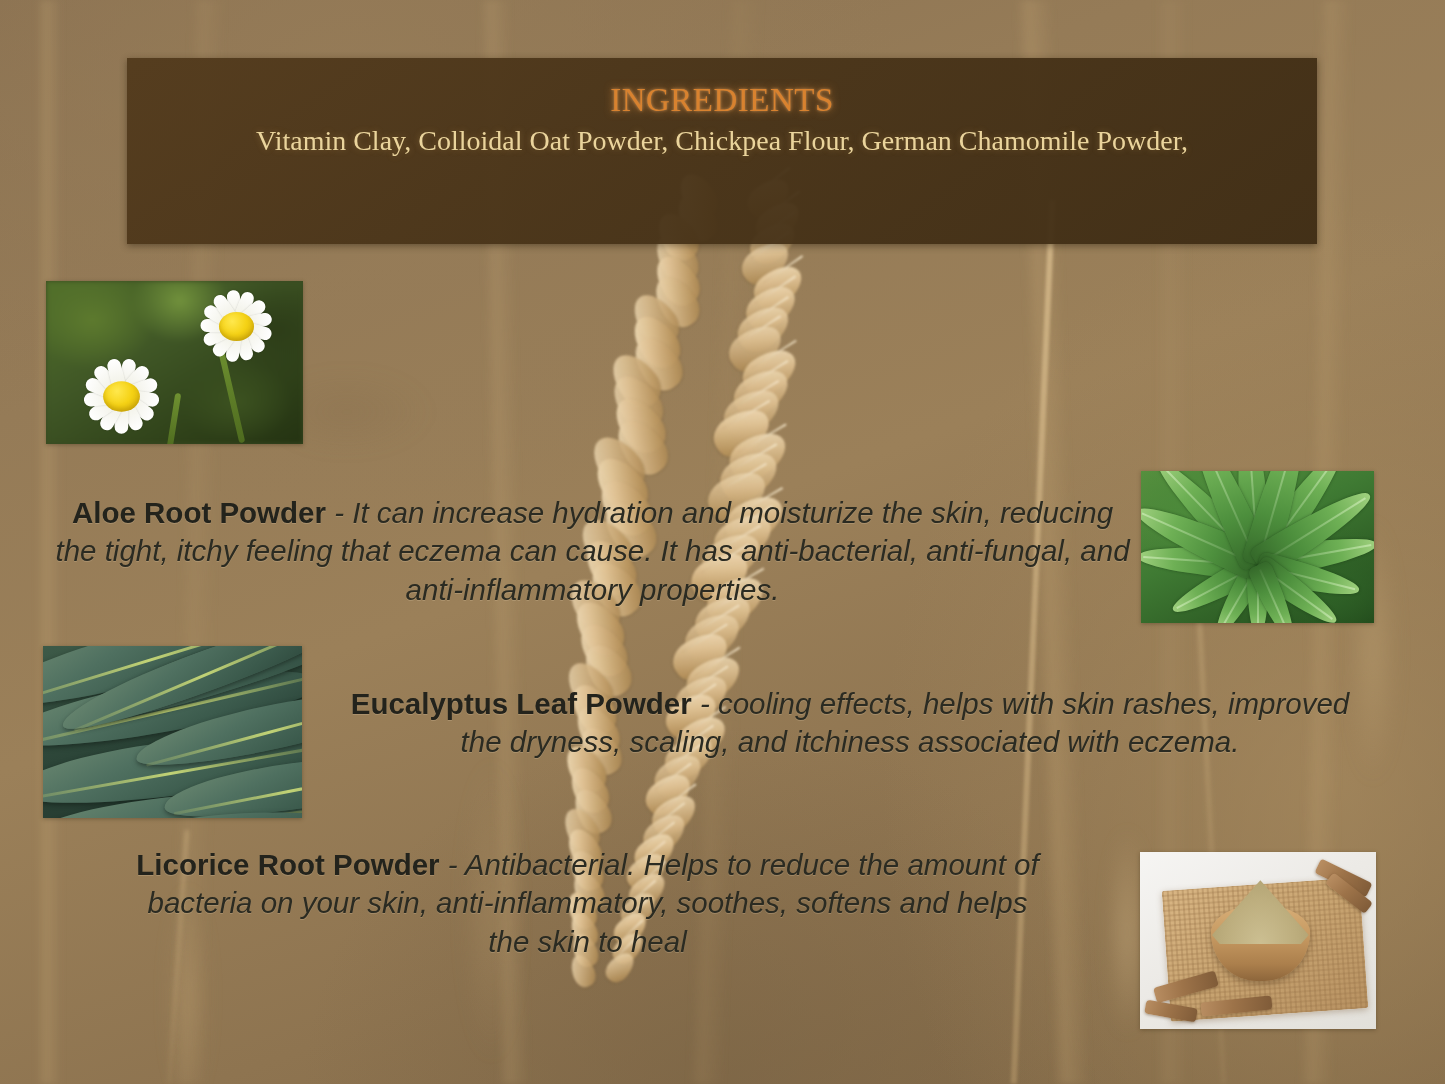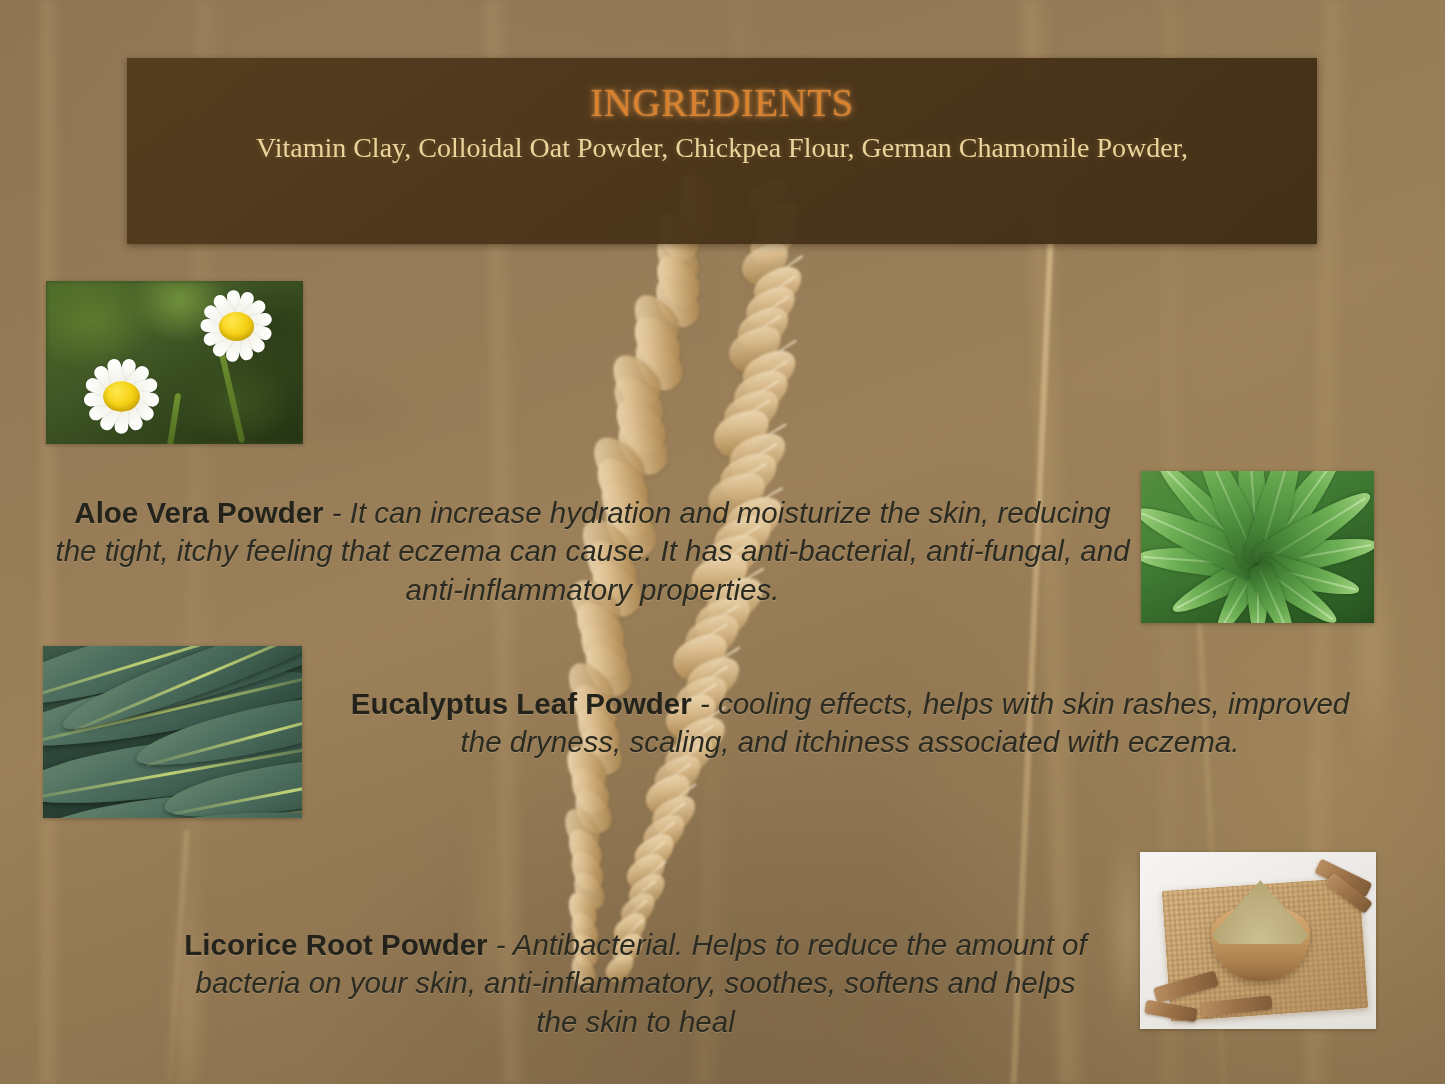--- a/index.html
+++ b/index.html
@@ -111,21 +111,21 @@
     width: 1190px;
     height: 186px;
     background: linear-gradient(145deg, rgba(82,58,28,0.95) 0%, rgba(72,51,24,0.95) 45%, rgba(62,44,20,0.95) 100%);
     box-shadow: 0 2px 7px rgba(40,28,12,0.45);
     text-align: center;
     box-sizing: border-box;
     padding-top: 24px;
   }
   .ing-title {
     font-family: "Liberation Serif", serif;
-    font-size: 39px;
+    font-size: 33px;
     letter-spacing: 0.5px;
     color: #d8822f;
     text-shadow: 0 0 9px rgba(235,150,70,0.75), 0 0 3px rgba(255,190,120,0.6);
     line-height: 1.1;
     margin-bottom: 4px;
   }
   .ing-line {
     font-family: "Liberation Serif", serif;
     font-size: 28px;
     color: #ead49c;
@@ -147,21 +147,21 @@
   }
   .block b {
     font-style: normal;
     font-weight: bold;
     color: #23231c;
   }
 
   #b-chamomile { left: 330px;  top: 327px; width: 1035px; }
   #b-aloe      { left: 50px;   top: 494px; width: 1085px; }
   #b-eucalyptus{ left: 340px;  top: 685px; width: 1020px; }
-  #b-licorice  { left: 130px;  top: 926px; width: 915px; margin-left: 48px;  }
+  #b-licorice  { left: 130px;  top: 846px; width: 915px;  }
 
   
   .photo {
     position: absolute;
     overflow: hidden;
     background: #3a4a22;
     box-shadow: 0 1px 4px rgba(60,44,22,0.40);
   }
   #p-chamomile  { left: 46px;   top: 281px; width: 257px; height: 163px; }
   #p-aloe       { left: 1141px; top: 471px; width: 233px; height: 152px; }
@@ -477,21 +477,21 @@
         <div class="aleaf" style="width: 30px; height: 120px; margin-left: -15px; margin-top: -120px; transform: rotate(80deg); z-index: 1;"></div>
         <div class="aleaf" style="width: 28px; height: 104px; margin-left: -14px; margin-top: -104px; transform: rotate(104deg); z-index: 2;"></div>
         <div class="aleaf" style="width: 26px; height: 96px; margin-left: -13px; margin-top: -96px; transform: rotate(-118deg); z-index: 1;"></div>
         <div class="aleaf" style="width: 26px; height: 96px; margin-left: -13px; margin-top: -96px; transform: rotate(126deg); z-index: 2;"></div>
         <div class="aleaf" style="width: 24px; height: 78px; margin-left: -12px; margin-top: -78px; transform: rotate(-150deg); z-index: 1;"></div>
         <div class="aleaf" style="width: 24px; height: 80px; margin-left: -12px; margin-top: -80px; transform: rotate(156deg); z-index: 2;"></div>
         <div class="aleaf" style="width: 22px; height: 70px; margin-left: -11px; margin-top: -70px; transform: rotate(180deg); z-index: 1;"></div>
       </div>
   </div>
   <div class="block" id="b-aloe">
-    <b>Aloe Vera Powder</b><span> - </span><span>It can increase hydration and moisturize the skin, reducing the tight, itchy feeling that eczema can cause.  It has anti-bacterial, anti-fungal, and anti-inflammatory properties.</span>
+    <b>Aloe Root Powder</b><span> - </span><span>It can increase hydration and moisturize the skin, reducing the tight, itchy feeling that eczema can cause.  It has anti-bacterial, anti-fungal, and anti-inflammatory properties.</span>
   </div>
 
   <div class="photo" id="p-eucalyptus">
     <div class="ph-inner">
         <div class="euc-bg"></div>
         <div class="eleaf" style="left: -60px; top: -16px; width: 330px; height: 52px; transform: rotate(-14deg); z-index: 1;">
           <div class="midrib"></div>
         </div>
         <div class="eleaf" style="left: -40px; top: 36px; width: 320px; height: 50px; transform: rotate(-10deg); z-index: 2;">
           <div class="midrib"></div>

